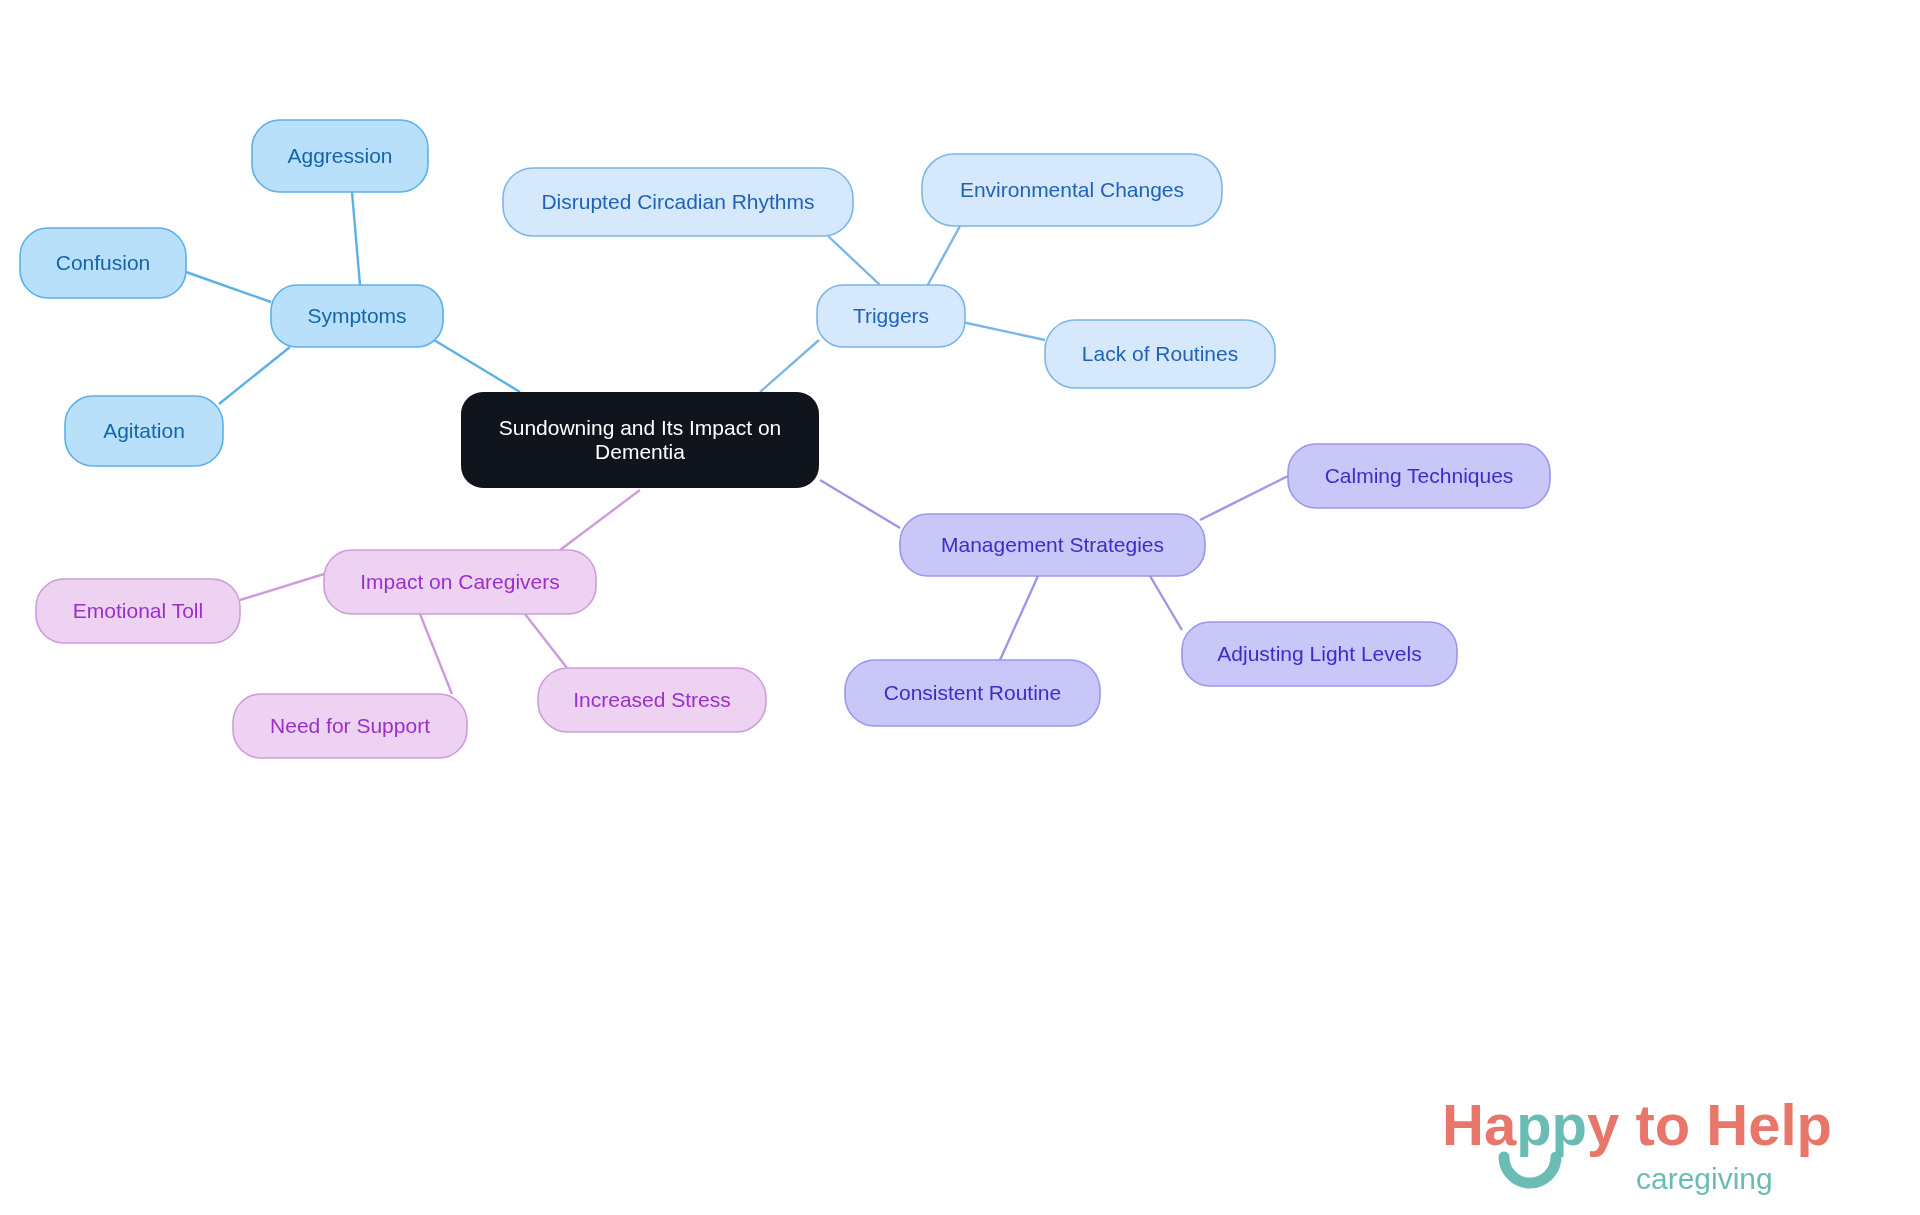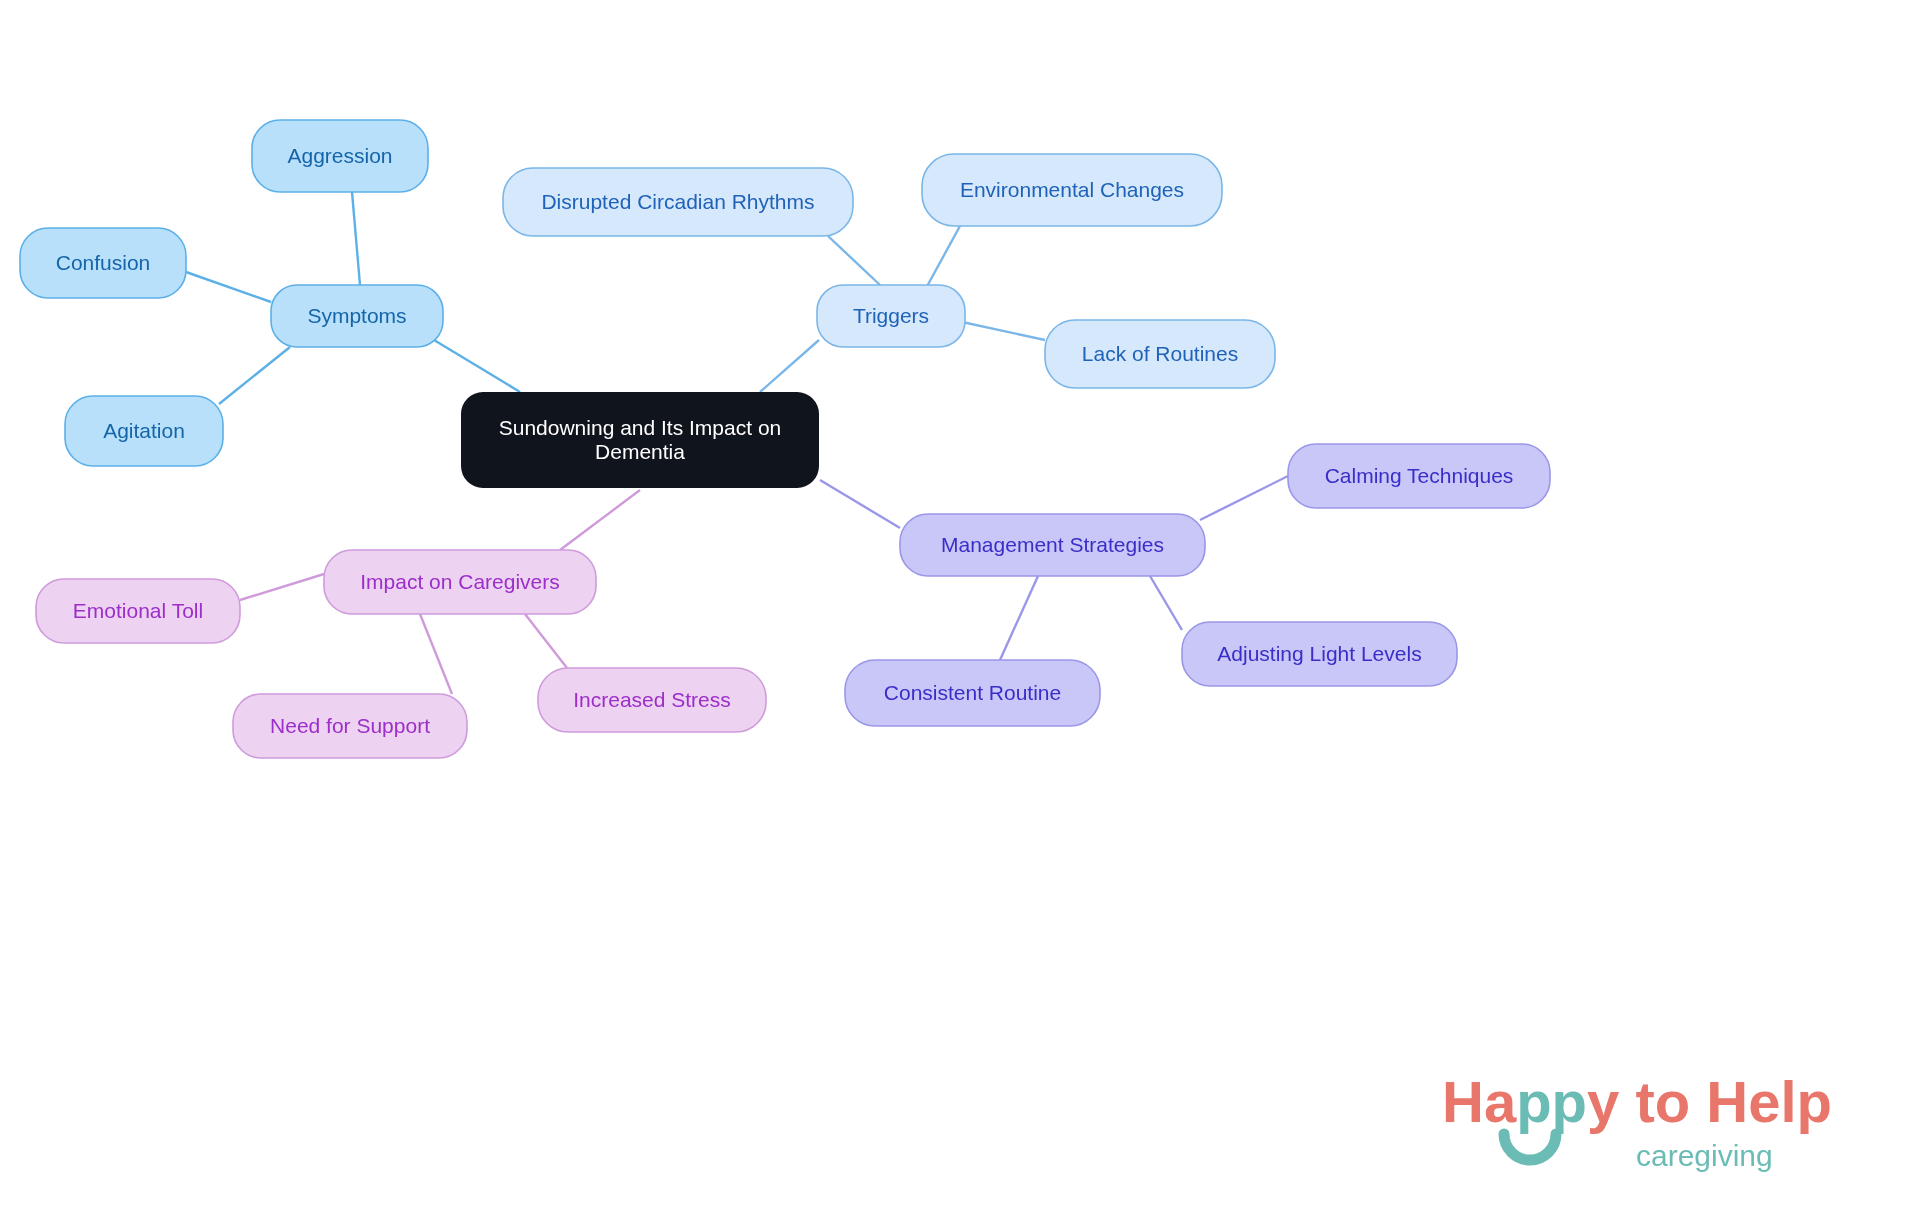--- a/index.html
+++ b/index.html
@@ -26,21 +26,21 @@
     height: 1215px;
   }
   .node-label {
     font-family: "Liberation Sans", sans-serif;
     dominant-baseline: middle;
     text-anchor: middle;
   }
   .logo-wrap {
     position: absolute;
     right: 58px;
-    bottom: 35px;
+    bottom: 12px;
     width: 420px;
     height: 120px;
   }
   .logo-svg { display:block; width:420px; height:120px; }
 </style>
 </head>
 <body>
 
 <div id="mindmap-root">
   <svg class="map-canvas" viewBox="0 0 1920 1215" xmlns="http://www.w3.org/2000/svg">

